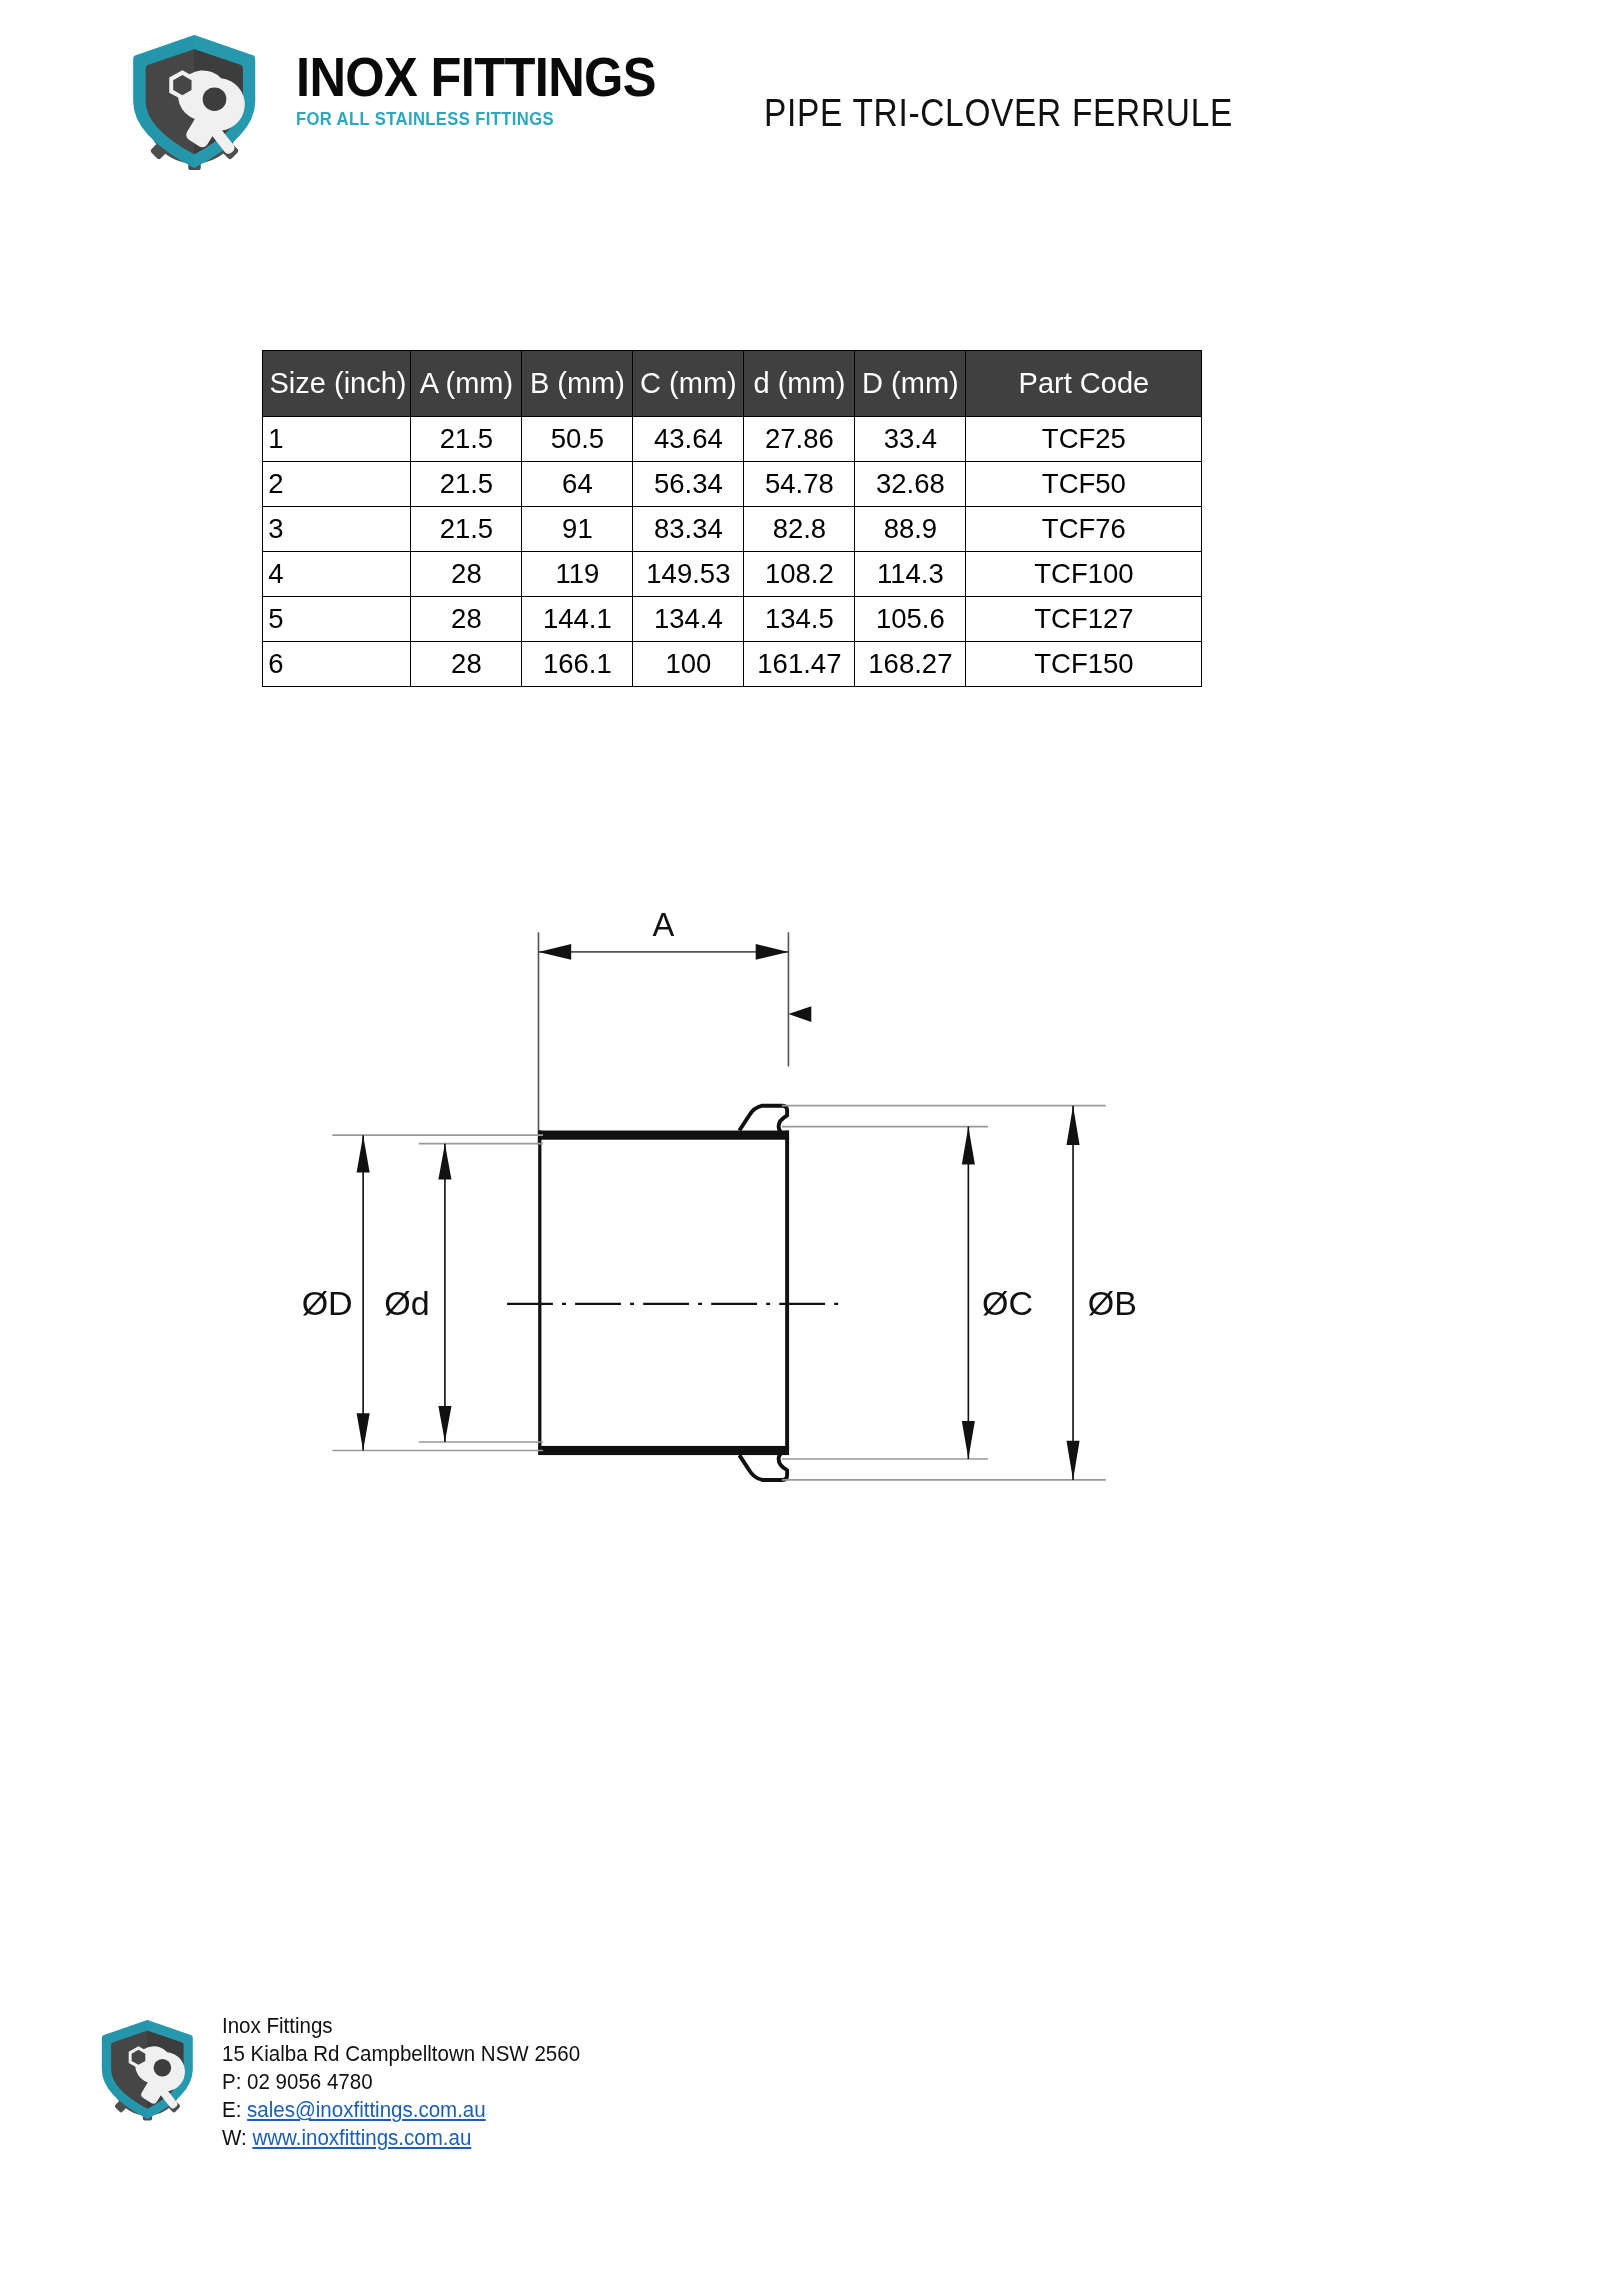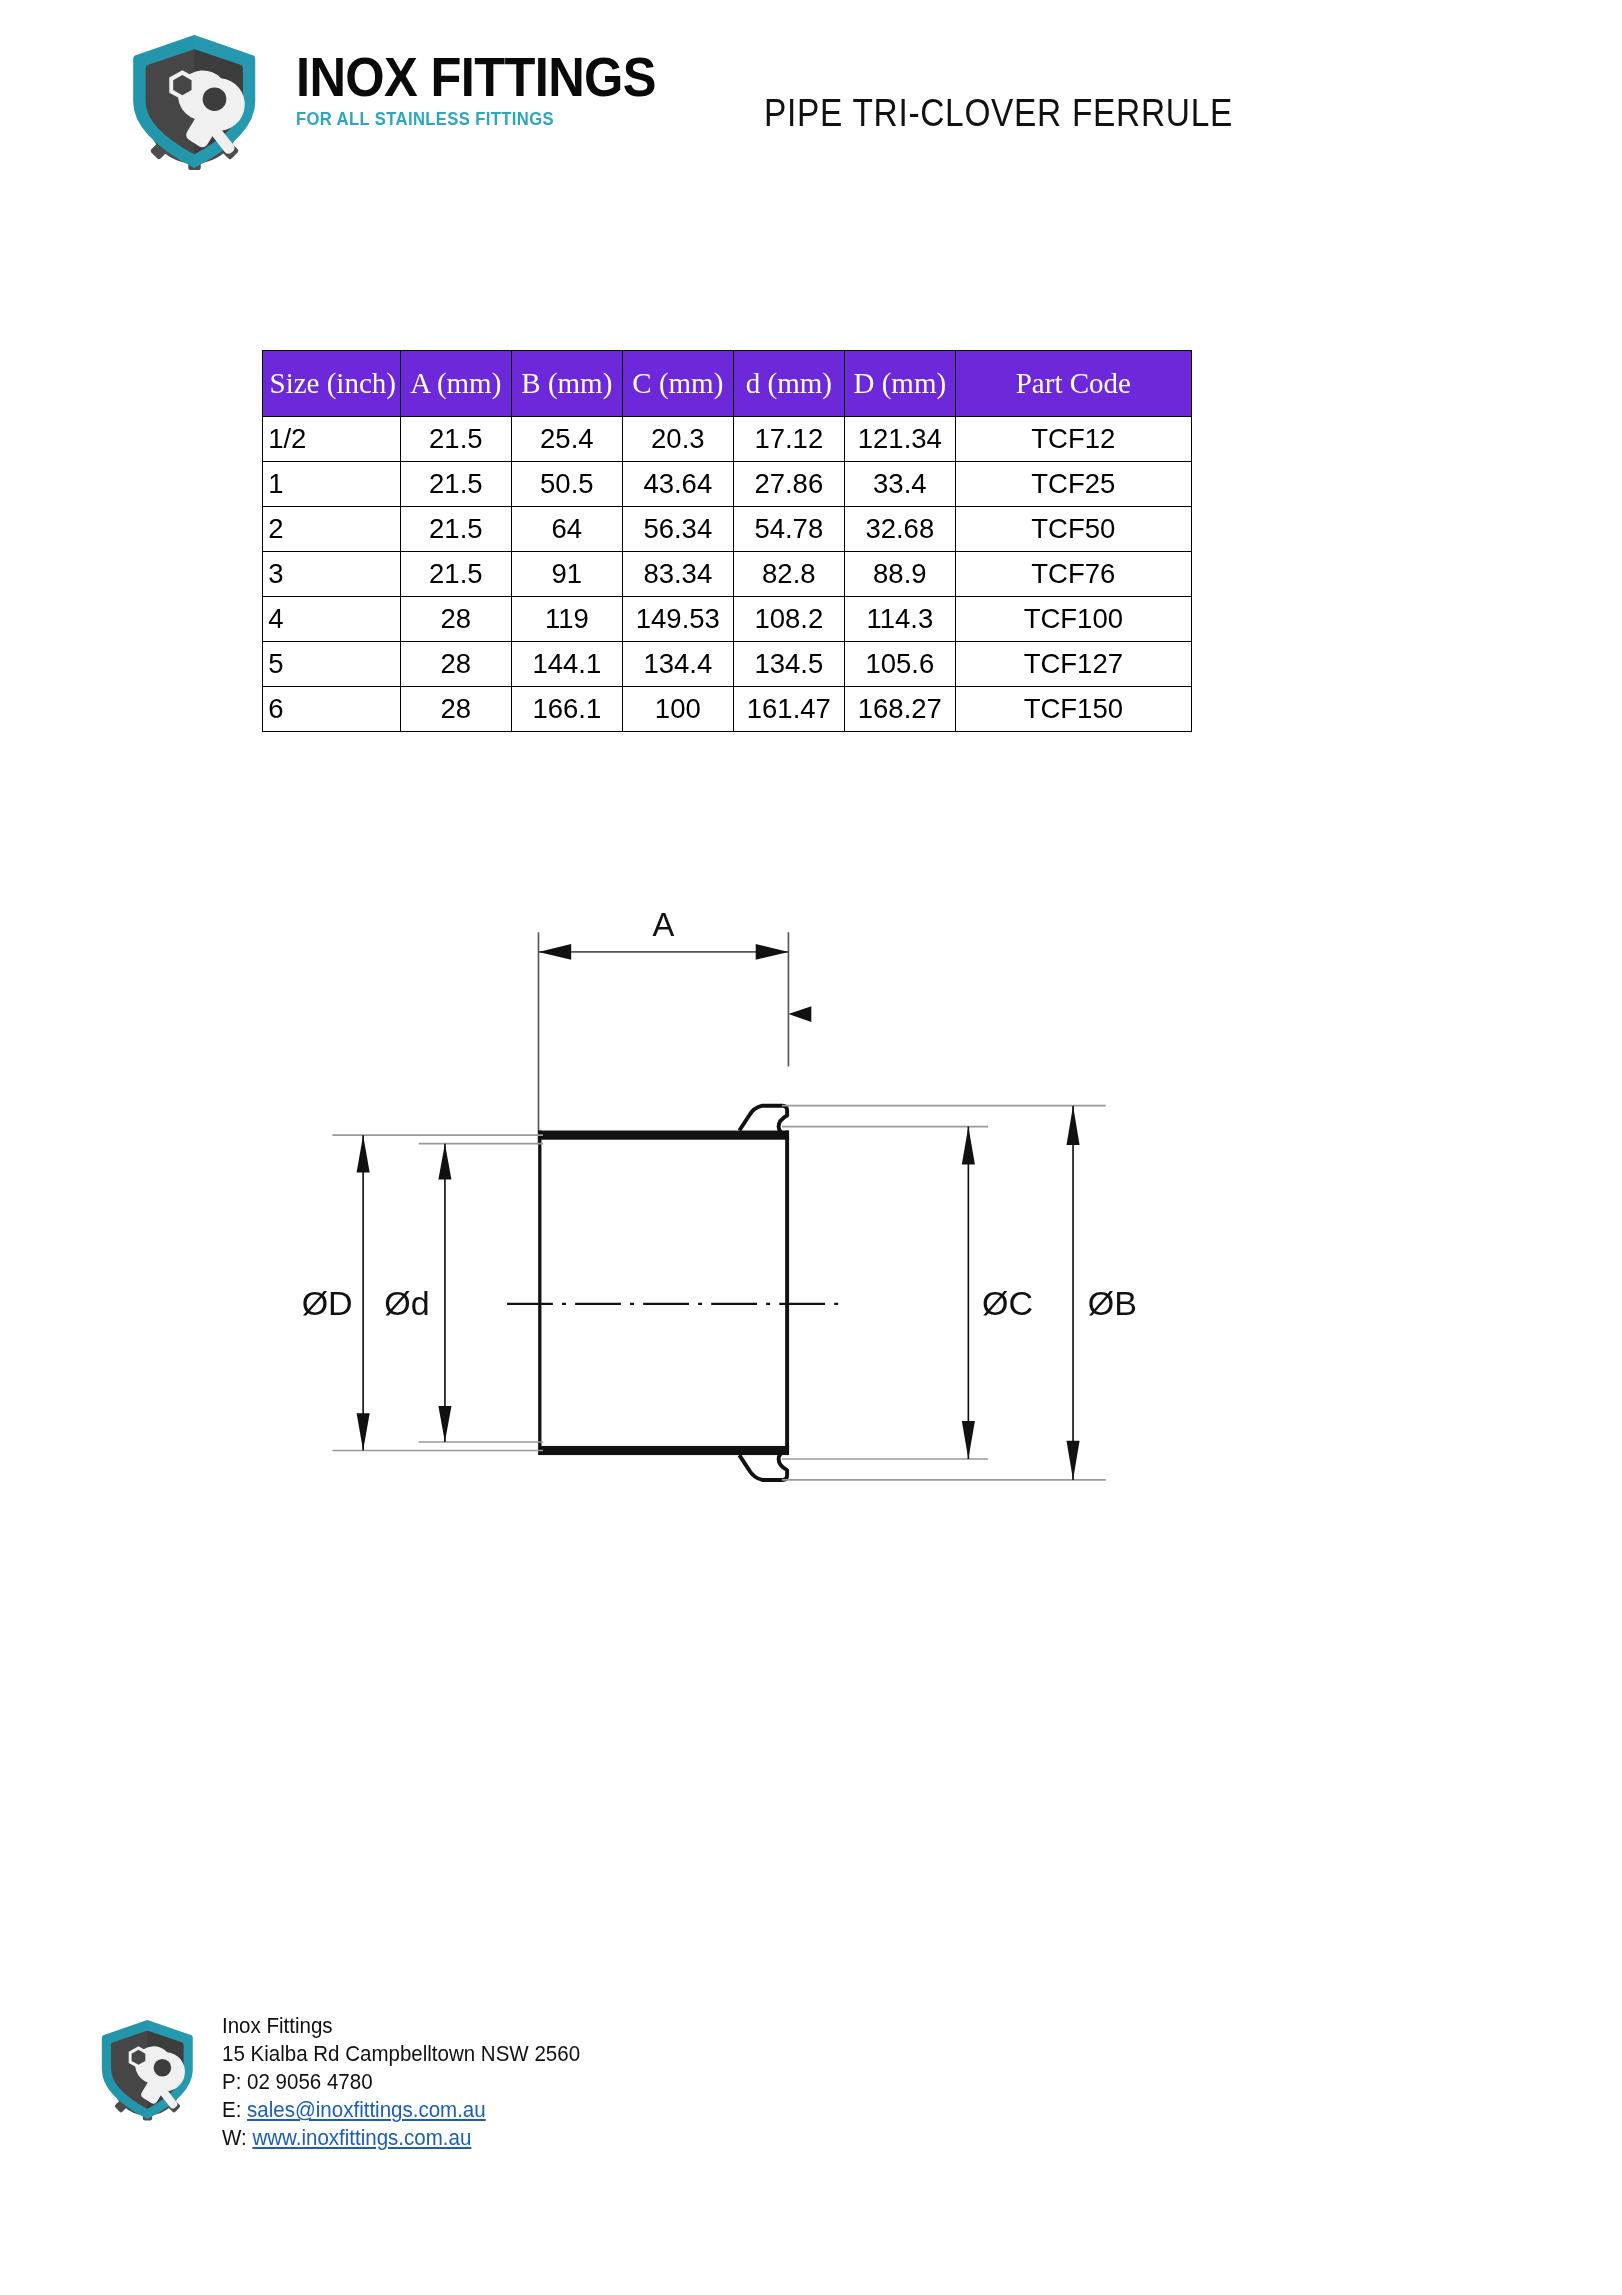--- a/index.html
+++ b/index.html
@@ -79,27 +79,26 @@
   .spec-table th, .spec-table td {
     border: 1.3px solid #000000;
     font-family: "Liberation Sans Narrow", "Liberation Sans", sans-serif;
     font-size: 27.5px;
     font-weight: 400;
     height: 44px;
     padding: 0 3.9px;
     white-space: nowrap;
   }
   .spec-table thead th {
-    background: #6d28d9;
+    background: #404040;
     color: #ffffff;
     height: 65px;
     font-size: 29px;
     text-align: center;
     border-color: #000000;
-    font-family: Liberation Serif, serif;
   }
   .spec-table thead th.h-size { text-align: left; padding-left: 6.5px; }
   .spec-table tbody td { text-align: center; }
   .spec-table tbody td.c-size { text-align: left; padding-left: 5.2px; }
   .col-size  { width: 135px; }
   .col-a     { width: 111px; }
   .col-b     { width: 111px; }
   .col-c     { width: 111px; }
   .col-d-low { width: 111px; }
   .col-d-up  { width: 111px; }
@@ -207,29 +206,20 @@
       <th class="h-size">Size (inch)</th>
       <th>A (mm)</th>
       <th>B (mm)</th>
       <th>C (mm)</th>
       <th>d (mm)</th>
       <th>D (mm)</th>
       <th>Part Code</th>
     </tr>
   </thead>
   <tbody>
-    <tr>
-      <td class="c-size">1/2</td>
-      <td>21.5</td>
-      <td>25.4</td>
-      <td>20.3</td>
-      <td>17.12</td>
-      <td>121.34</td>
-      <td>TCF12</td>
-    </tr>
     <tr>
       <td class="c-size">1</td>
       <td>21.5</td>
       <td>50.5</td>
       <td>43.64</td>
       <td>27.86</td>
       <td>33.4</td>
       <td>TCF25</td>
     </tr>
     <tr>

